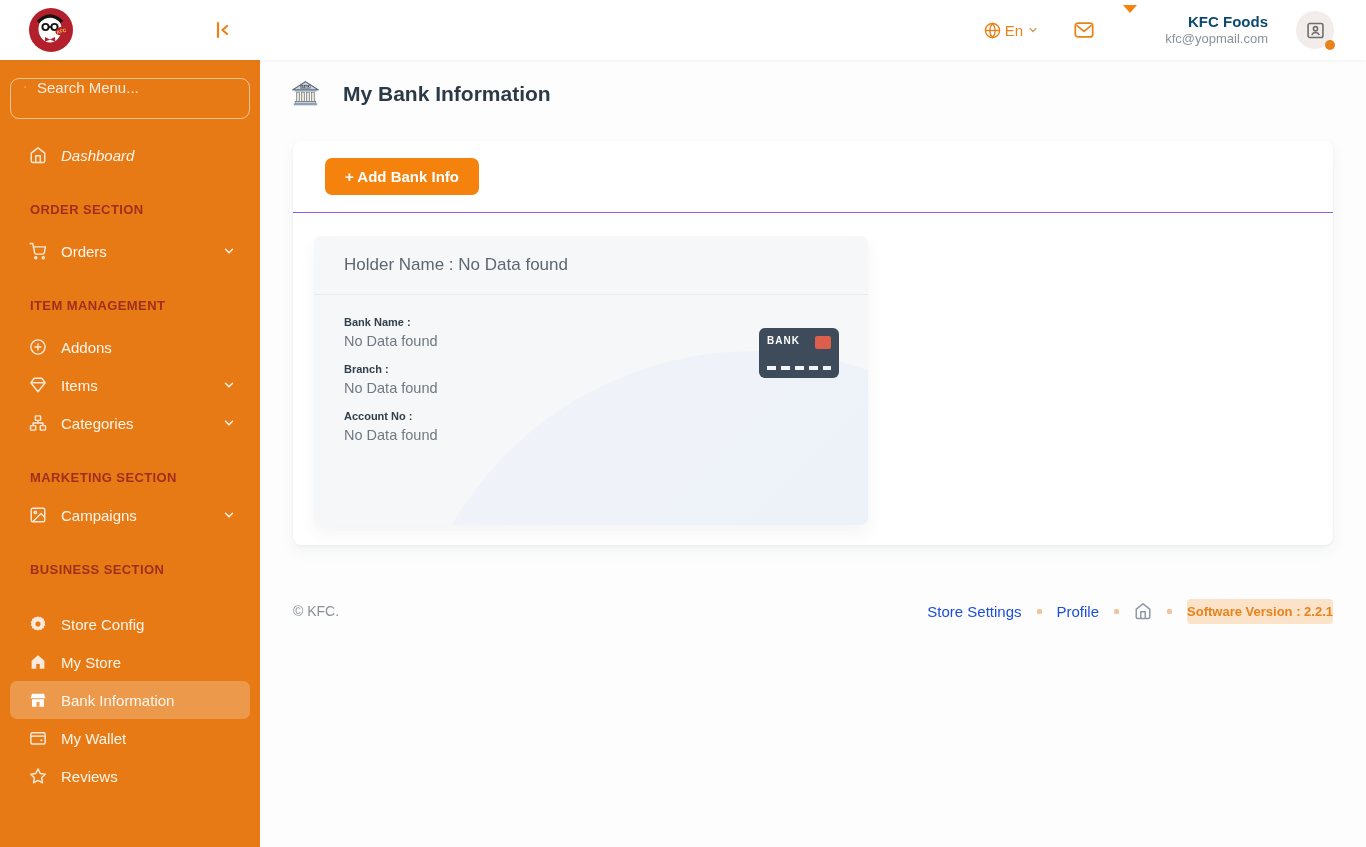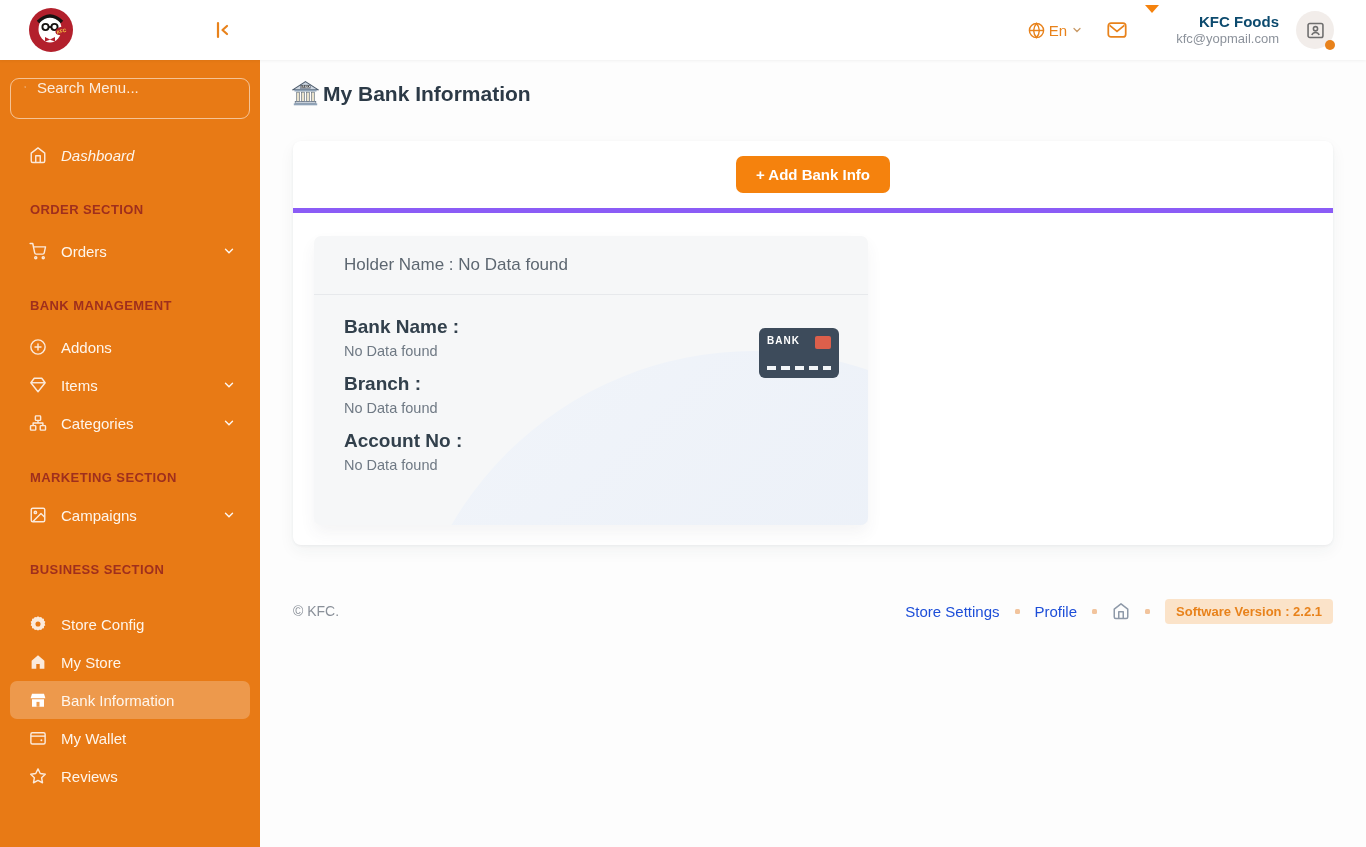--- a/index.html
+++ b/index.html
@@ -20,21 +20,21 @@
     box-shadow:0 1px 3px rgba(0,0,0,.05);
   }
   .logo-wrap { position:absolute; left:28px; top:7px; width:46px; height:46px; }
   .collapse-btn {
     position:absolute; left:208px; top:16px; width:30px; height:28px;
     background:none; border:none; cursor:pointer; color:#e8821b;
     display:flex; align-items:center; justify-content:center;
   }
   .topbar-right {
     position:absolute; right:32px; top:0; height:60px;
-    display:flex; align-items:center; gap:17px;
+    display:flex; align-items:center; gap:28px;
   }
   .lang-select { display:flex; align-items:center; gap:4px; background:none; border:none; cursor:pointer; }
   .lang-label { color:#e8821b; font-size:15px; }
   .mail-btn { background:none; border:none; cursor:pointer; padding:0; margin-left:6px; }
   .caret-btn { background:none; border:none; cursor:pointer; padding:0; align-self:flex-start; margin-top:13px; }
   .caret-down {
     width:0; height:0;
     border-left:7px solid transparent; border-right:7px solid transparent;
     border-top:8px solid #f5820d;
   }
@@ -82,32 +82,32 @@
     color:#9f2f1d;
   }
   .mt-17 { margin-top:17px;font-style:italic; } .mt-13 { margin-top:13px; }
   .mt-9 { margin-top:9px; }  .mt-26 { margin-top:26px; }
   .mt-7 { margin-top:7px; }
 
   
   .main { position:absolute; left:260px; top:60px; right:0; bottom:0; background:#fdfdfd; }
   .page-title-row {
     position:absolute; left:32px; top:20px;
-    display:flex; align-items:center; gap:4px;
+    display:flex; align-items:center; gap:24px;
   }
   .page-title { font-size:21px; font-weight:700; color:#2c3a47; }
 
   .outer-card {
     position:absolute; left:33px; top:81px; width:1040px; height:404px;
     background:#ffffff; border-radius:8px;
     box-shadow:0 1px 3px rgba(40,50,60,.06), 0 6px 16px rgba(40,50,60,.05);
   }
   .button-row {
-    height:72px; border-bottom:5px solid #8b5cf6;
-    display:flex; align-items:center; justify-content:center;
+    height:72px; border-bottom:1px solid #8b5cf6;
+    display:flex; align-items:center; justify-content:flex-start;
     padding:0 32px;
   }
   .add-btn {
     height:37px; padding:0 20px; border:none; border-radius:7px;
     background:#f5820d; color:#fff; font-size:15px; font-weight:700;
     font-family:"Liberation Sans", sans-serif; cursor:pointer;
   }
 
   .inner-card {
     position:absolute; left:21px; top:95px; width:554px; height:289px;
@@ -119,21 +119,21 @@
     border-radius:50%; opacity:.6;
     background:linear-gradient(135deg,#eef3fb 0%, #e2eaf7 70%);
   }
   .inner-header {
     position:relative; height:59px; padding:0 30px;
     display:flex; align-items:center;
     font-size:17px; color:#5d6771;
     border-bottom:1px solid #e7e9ec;
   }
   .inner-body { position:relative; padding:21px 30px; }
-  .field-label { font-size:19px; font-weight:700; color:#32404c; margin-bottom:5px; }
+  .field-label { font-size:11px; font-weight:700; color:#32404c; margin-bottom:5px; }
   .field-value { font-size:14.5px; color:#6f7984; margin-bottom:14px; }
 
   .credit-card {
     position:absolute; right:29px; top:92px; width:80px; height:50px;
     background:#3d4b5b; border-radius:6px; padding:7px 8px;
   }
   .cc-label { font-size:10px; font-weight:700; color:#fff; letter-spacing:1px; }
   .cc-chip {
     position:absolute; top:8px; right:8px; width:16px; height:13px;
     background:#dc5f4b; border-radius:2px;
@@ -148,21 +148,21 @@
     position:absolute; left:33px; right:33px; top:537px; height:28px;
     display:flex; align-items:center; justify-content:space-between;
   }
   .copyright { font-size:14px; color:#8a9099; }
   .footer-right { display:flex; align-items:center; gap:15px; }
   .footer-link { font-size:15px; color:#1d4ed8; cursor:pointer; }
   .footer-sep { width:5px; height:5px; border-radius:1.5px; background:#f2c49d; }
   .footer-home { cursor:pointer; display:flex; align-items:center; }
   .version-badge {
     background:#fbe3c9; color:#e8821b; font-size:13px; font-weight:700;
-    padding:5px 11px; border-radius:4px;
+    padding:5px 0; border-radius:4px;
   }
 </style>
 </head>
 <body>
 
 <header class="topbar">
   <div class="logo-wrap">
     <svg width="46" height="46" viewBox="0 0 46 46">
       <circle cx="23" cy="23" r="22" fill="#b3202c"></circle>
       <ellipse cx="22" cy="22" rx="11.5" ry="13.5" fill="#ffffff"></ellipse>
@@ -250,21 +250,21 @@
         <circle cx="9" cy="21" r="1.4"></circle>
           <circle cx="19" cy="21" r="1.4"></circle>
         <path d="M1.5 2h3.5l2.6 12.6a2 2 0 0 0 2 1.6h8.7a2 2 0 0 0 2-1.6L22 6.5H6"></path>
       </svg>
       <span class="nav-label">Orders</span>
       <svg class="chev" width="14" height="14" viewBox="0 0 24 24" fill="none" stroke="#ffffff" stroke-width="2.4" stroke-linecap="round">
           <polyline points="6 9 12 15 18 9"></polyline>
         </svg>
     </div>
 
-    <div class="section-label">BANK MANAGEMENT</div>
+    <div class="section-label">ITEM MANAGEMENT</div>
     <div class="nav-item mt-13">
       <svg width="18" height="18" viewBox="0 0 24 24" fill="none" stroke="#fbeadb" stroke-width="1.9" stroke-linecap="round">
         <circle cx="12" cy="12" r="9.5"></circle>
           <line x1="12" y1="8" x2="12" y2="16"></line>
           <line x1="8" y1="12" x2="16" y2="12"></line>
       </svg>
       <span class="nav-label">Addons</span>
     </div>
     <div class="nav-item">
       <svg width="18" height="18" viewBox="0 0 24 24" fill="none" stroke="#fbeadb" stroke-width="1.9" stroke-linejoin="round">

